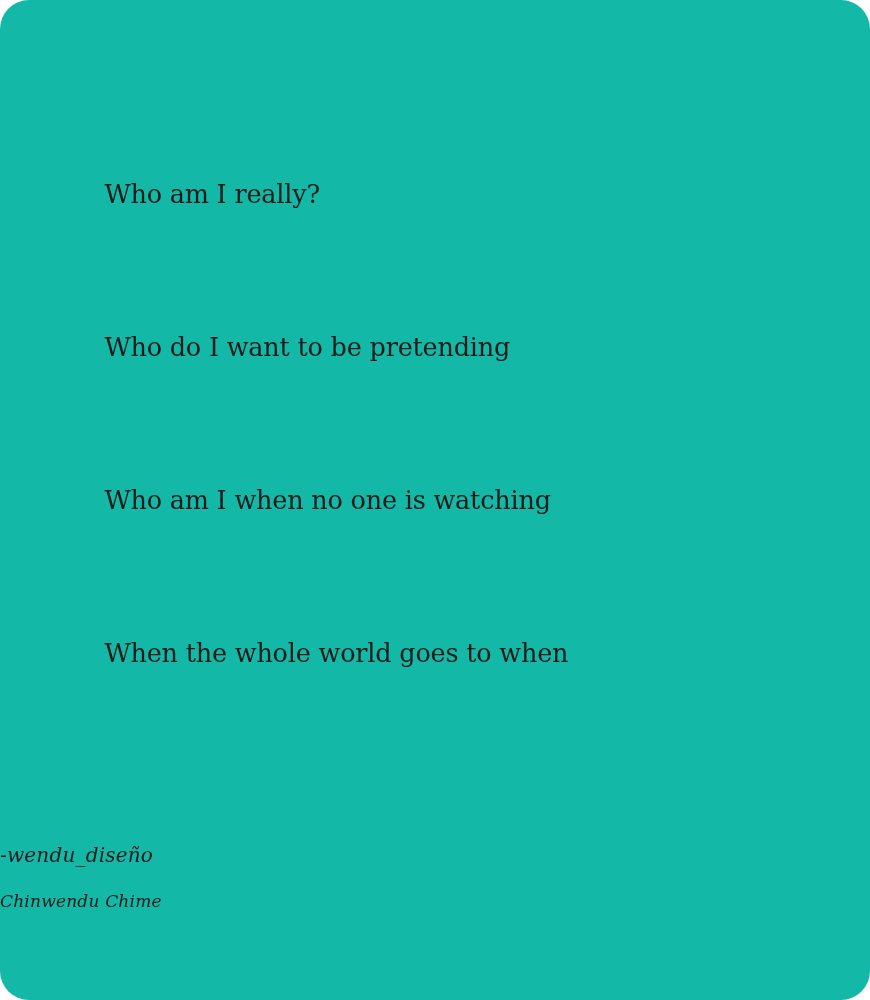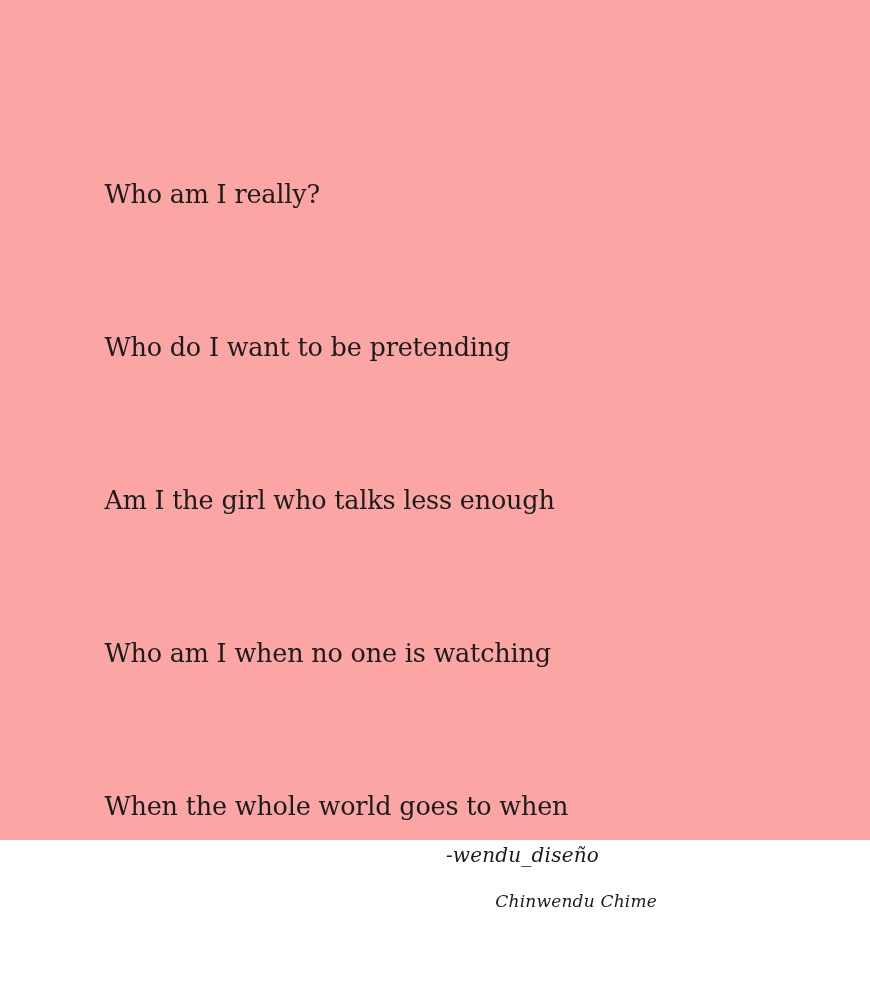--- a/index.html
+++ b/index.html
@@ -10,22 +10,23 @@
   body {
     width: 870px;
     height: 1000px;
     overflow: hidden;
     font-family: "Liberation Serif", serif;
     color: #1b1b1b;
   }
   .page {
     position: relative;
     width: 870px;
-    height: 840px;
-    background: #fca5a5;
+    height: 1000px;
+    background: #14b8a6;
+    border-radius: 29px;
   }
   .poem {
     position: absolute;
     left: 55px;
     top: 118px;
     width: 770px;
   }
   .line {
     position: relative;
     font-family: "DejaVu Serif", serif;
@@ -41,21 +42,20 @@
     padding: 1px 2px 2px 2px;
     box-decoration-break: clone;
     -webkit-box-decoration-break: clone;
   }
 
   .signature {
     position: absolute;
     left: 0;
     top: 832px;
     width: 825px;
-    text-align: right;
   }
   .sig-line {
     font-family: "DejaVu Serif", serif;
     font-style: italic;
     font-size: 20px;
     line-height: 46px;
     color: #1b1b1b;
     letter-spacing: 0.2px;
   }
   .sig-line.handle { padding-right: 226px; }
@@ -69,23 +69,20 @@
   <div class="poem">
 
     <div class="line">
       <span class="txt">Who am I really?</span>
     </div>
 
     <div class="line">
       <span class="txt">Who do I want to be pretending</span>
     </div>
 
-    <div class="line">
-      <span class="txt">Am I the girl who talks less enough</span>
-    </div>
 
 
     <div class="line">
       <span class="txt">Who am I when no one is watching</span>
     </div>
 
     <div class="line">
       <span class="txt">When the whole world goes to when</span>
     </div>
 

